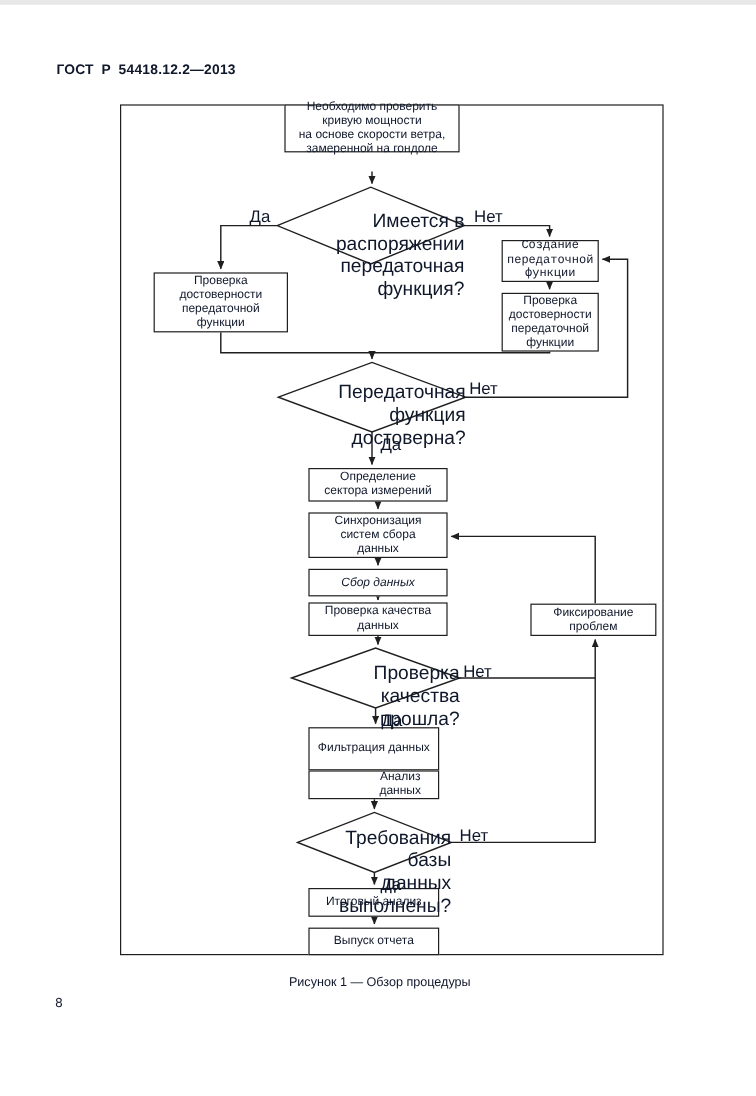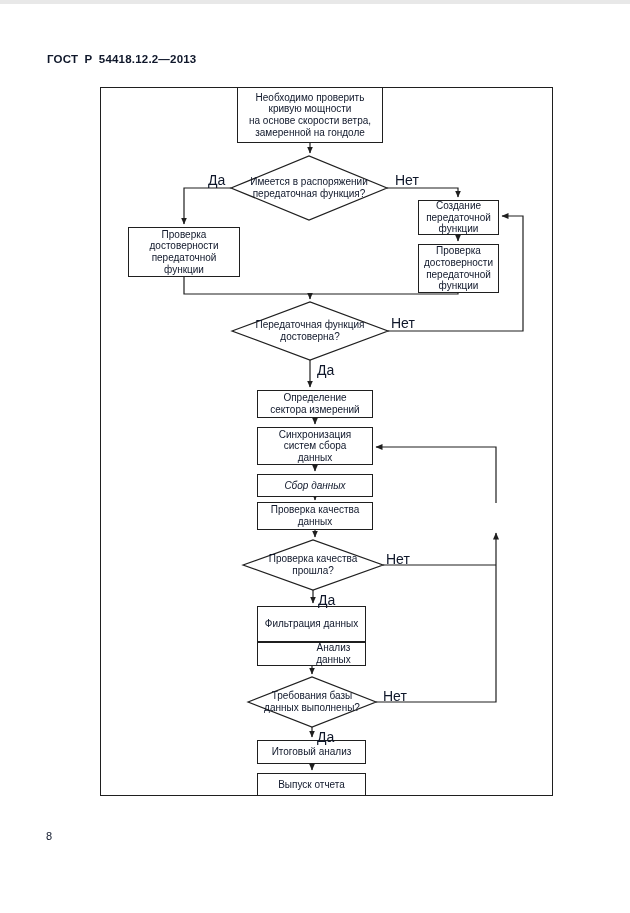--- a/index.html
+++ b/index.html
@@ -21,22 +21,22 @@
     position:absolute; left:100px; top:83px; width:453px; height:709px;
     border:1.2px solid #1f1f1f; box-sizing:border-box;
   }
   #connectors { position:absolute; left:0; top:0; pointer-events:none; }
   .node {
     position:absolute; box-sizing:border-box; border:1.2px solid #1f1f1f;
     background:#fff; display:flex; align-items:center; justify-content:center;
     text-align:center; white-space:pre-line; font-size:10px; line-height:1.16;
   }
   .dlabel {
-    position:absolute; text-align:center; white-space:pre-line;
-    font-size:10px; line-height:1.18;
+    position:absolute; text-align:right; white-space:pre-line;
+    font-size:16px; line-height:1.18;
   }
   .yn { position:absolute; font-size:14px; }
 </style>
 </head>
 <body>
 
 <div id="page">
 
   <div id="doc-header">ГОСТ Р 54418.12.2—2013</div>
 
@@ -83,51 +83,53 @@
 
       <path d="M496 499 L496 443 L376 443" marker-end="url(#ah)"></path>
 
       <polygon points="231,184 309,152 387,184 309,216" fill="#fff"></polygon>
       <polygon points="232,327 310,298 388,327 310,356" fill="#fff"></polygon>
       <polygon points="243,561 313,536 383,561 313,586" fill="#fff"></polygon>
       <polygon points="248,698 312,673 376,698 312,723" fill="#fff"></polygon>
     </g>
   </svg>
 
-  <div class="node" style="left:237px; top:83px; width:146px; height:56px;">Необходимо проверить
+  <div class="node" style="left:237px; top:83px; width:146px; height:40px;">Необходимо проверить
 кривую мощности
 на основе скорости ветра,
 замеренной на гондоле</div>
 
   <div class="node" style="left:128px; top:223px; width:112px; height:50px;">Проверка
 достоверности
 передаточной
 функции</div>
 
-  <div class="node" style="left:418px; top:196px; width:81px; height:35px;">Создание
+  <div class="node" style="left:418px; top:196px; width:81px; height:35px;font-family:Liberation Mono, monospace;">Создание
 передаточной
 функции</div>
 
   <div class="node" style="left:418px; top:240px; width:81px; height:49px;">Проверка
 достоверности
 передаточной
 функции</div>
 
   <div class="node" style="left:257px; top:386px; width:116px; height:28px;">Определение
 сектора измерений</div>
 
   <div class="node" style="left:257px; top:423px; width:116px; height:38px;">Синхронизация
 систем сбора
 данных</div>
 
   <div class="node" style="left:257px; top:470px; width:116px; height:23px;font-style:italic;">Сбор данных</div>
 
   <div class="node" style="left:257px; top:498px; width:116px; height:28px;">Проверка качества
 данных</div>
 
+  <div class="node" style="left:442px; top:499px; width:105px; height:27px;">Фиксирование
+проблем</div>
 
   <div class="node" style="left:257px; top:602px; width:109px; height:36px;">Фильтрация данных</div>
 
   <div class="node" style="left:257px; top:638px; width:109px; height:24px;padding-left:44px;">Анализ данных</div>
 
   <div class="node" style="left:257px; top:736px; width:109px; height:24px;">Итоговый анализ</div>
 
   <div class="node" style="left:257px; top:769px; width:109px; height:23px;">Выпуск отчета</div>
 
   <div class="dlabel" style="left:231px; top:172px; width:156px;">Имеется в распоряжении
@@ -141,15 +143,16 @@
 
   <span class="yn" style="left:208px; top:168px;">Да</span>
   <span class="yn" style="left:395px; top:168px;">Нет</span>
   <span class="yn" style="left:391px; top:311px;">Нет</span>
   <span class="yn" style="left:317px; top:358px;">Да</span>
   <span class="yn" style="left:386px; top:547px;">Нет</span>
   <span class="yn" style="left:318px; top:588px;">Да</span>
   <span class="yn" style="left:383px; top:684px;">Нет</span>
   <span class="yn" style="left:317px; top:725px;">Да</span>
 
+  <div id="figure-caption">Рисунок 1 — Обзор процедуры</div>
   <div id="page-number">8</div>
 
 </div>
 
 </body></html>

